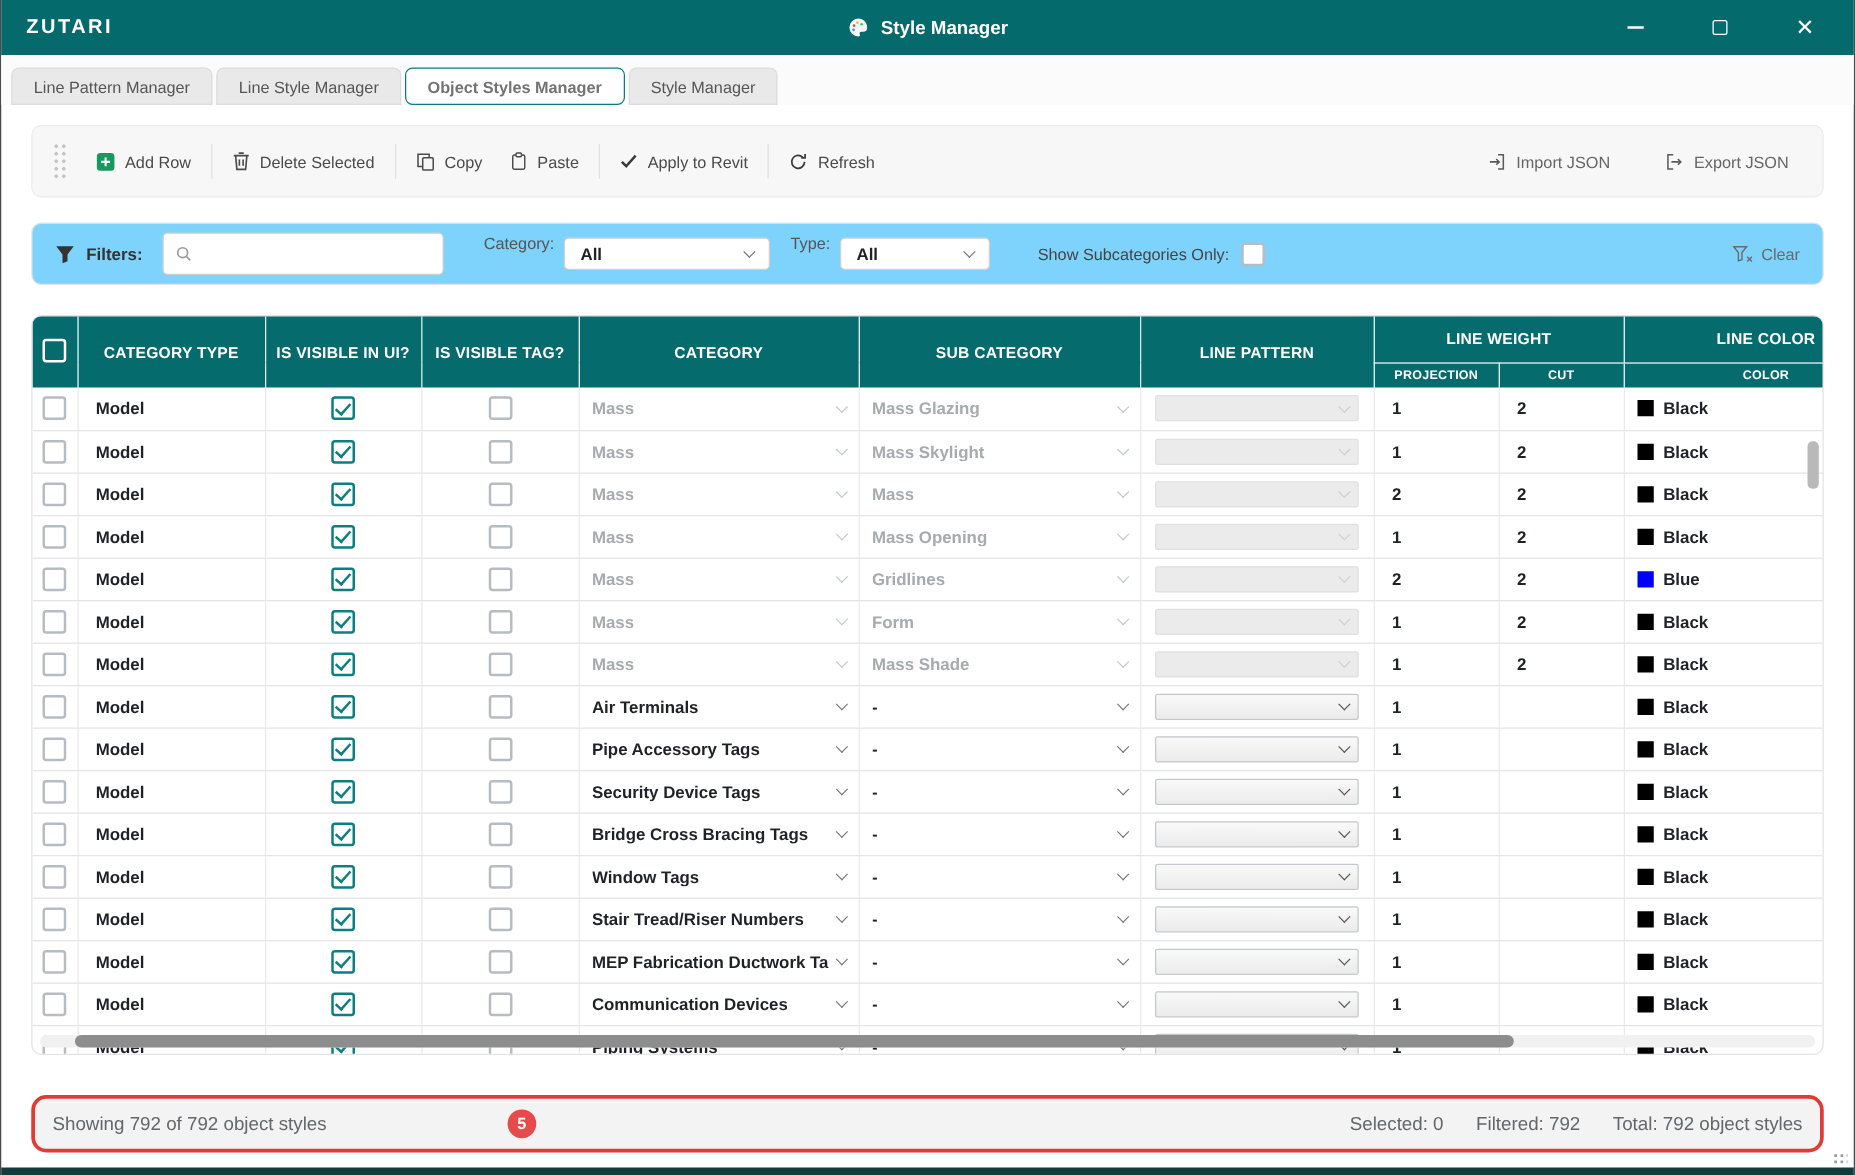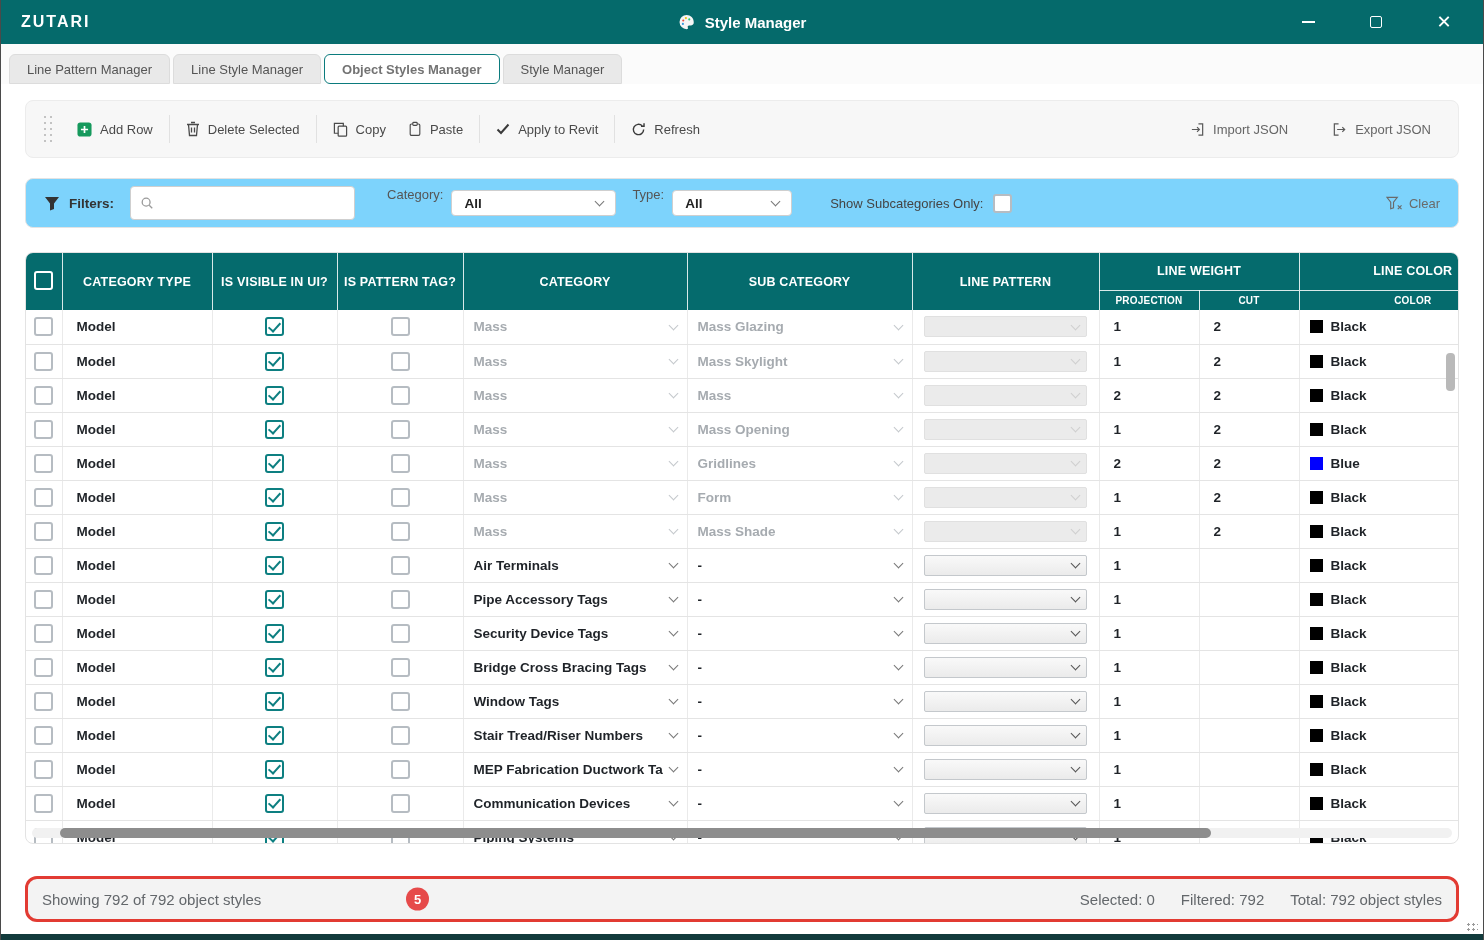--- a/index.html
+++ b/index.html
@@ -293,21 +293,21 @@
           <col style="width:187px">
         <col style="width:100px">
           <col style="width:100px">
           <col style="width:227px">
       </colgroup>
       <thead>
         <tr class="h1">
           <th rowspan="2"><span class="cb cb-head"></span></th>
           <th rowspan="2">CATEGORY TYPE</th>
           <th rowspan="2">IS VISIBLE IN UI?</th>
-          <th rowspan="2">IS PATTERN TAG?</th>
+          <th rowspan="2">IS VISIBLE TAG?</th>
           <th rowspan="2">CATEGORY</th>
           <th rowspan="2">SUB CATEGORY</th>
           <th rowspan="2">LINE PATTERN</th>
           <th colspan="2">LINE WEIGHT</th>
           <th colspan="1">LINE COLOR</th>
         </tr>
         <tr class="h2">
           <th>PROJECTION</th>
           <th>CUT</th>
           <th>COLOR</th>

